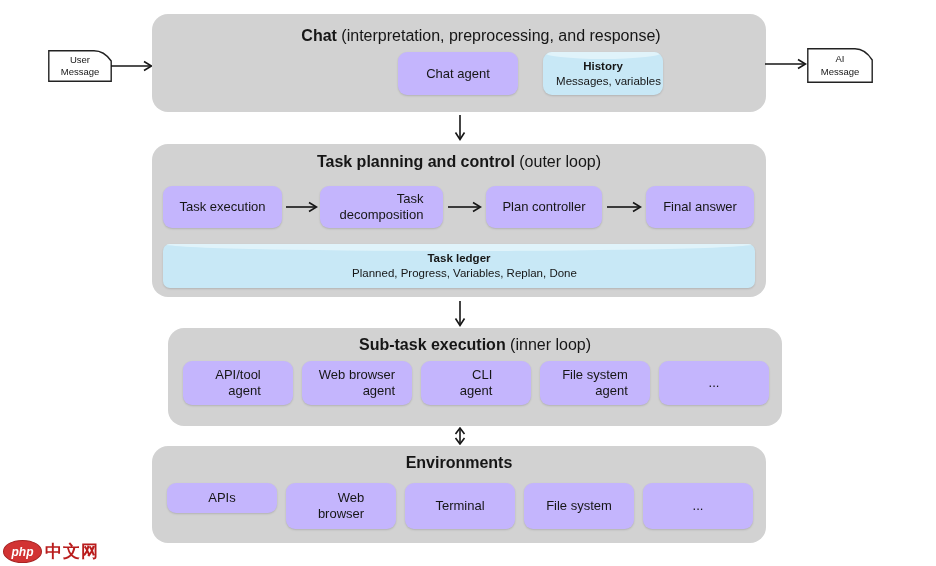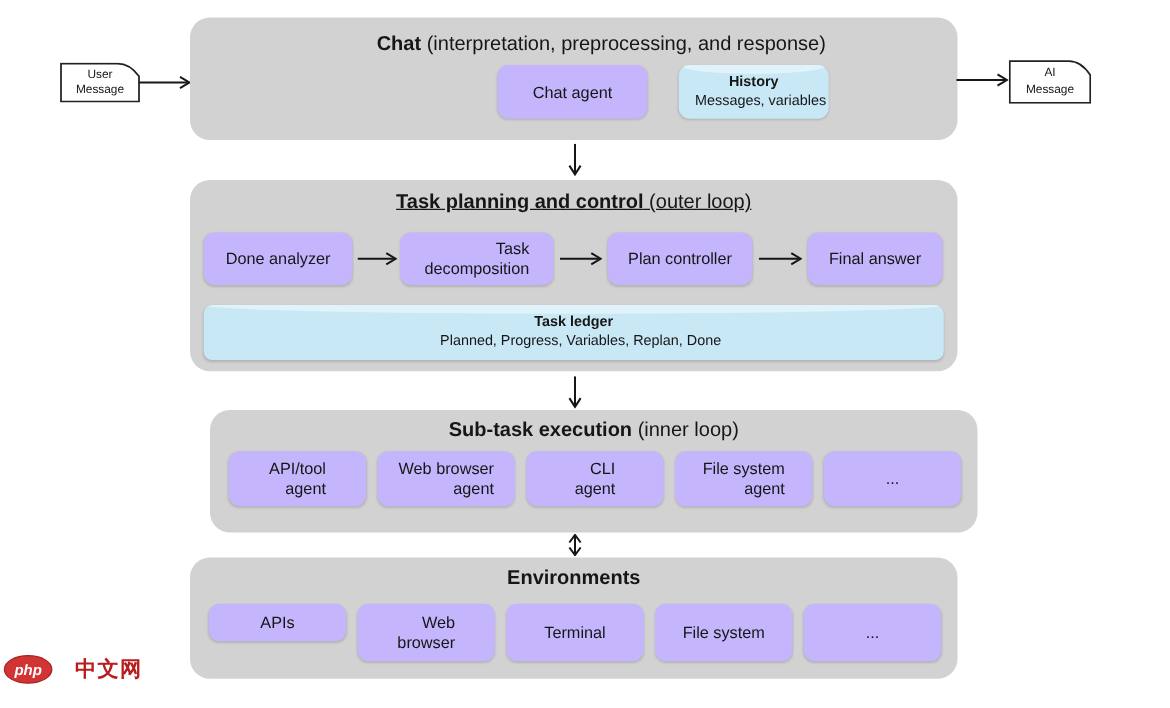--- a/index.html
+++ b/index.html
@@ -19,21 +19,21 @@
   .bluebox .t{position:relative;font-weight:700;font-size:11.5px;line-height:1.3;}
   .bluebox .s{position:relative;font-size:11.5px;line-height:1.3;padding-left:11px;}
 
   .note{position:absolute;}
   .note svg{position:absolute;left:0;top:0;}
   .note span{position:absolute;left:0;top:0;width:100%;height:100%;display:flex;align-items:center;justify-content:center;
              text-align:center;font-size:9.5px;line-height:1.3;white-space:pre-line;}
 
   .arrow{position:absolute;}
 
-  .logo{position:absolute;left:3px;top:524px;display:flex;align-items:center;gap:18px;}
+  .logo{position:absolute;left:3px;top:540px;display:flex;align-items:center;gap:3px;}
   .logo-php{display:flex;align-items:center;justify-content:center;width:37px;height:21px;background:#d23333;
             border:1px solid #a82222;border-radius:50%;color:#fff;font-weight:700;font-style:italic;font-size:12px;}
   .logo-cn{font-weight:700;font-size:17px;color:#b91c1c;letter-spacing:1px;}
 </style>
 </head>
 <body>
 
 <div class="stage">
 
   <div class="note" style="left:48px;top:50px;width:64px;height:32px;">
@@ -70,23 +70,23 @@
     <span>AI
 Message</span>
   </div>
 
   <svg class="arrow" style="left:454px;top:115px;" width="12" height="26">
     <line x1="6" y1="0" x2="6" y2="23" stroke="#161616" stroke-width="1.6"></line>
     <path d="M1.5,17.5 L6,24.5 L10.5,17.5" fill="none" stroke="#161616" stroke-width="1.6"></path>
   </svg>
 
   <div class="container" style="top:144px;height:153px;">
-    <div class="sec-title" style="top:9px;text-decoration:underline;"><b>Task planning and control</b><span> (outer loop)</span></div>
+    <div class="sec-title" style="top:9px;"><b>Task planning and control</b><span> (outer loop)</span></div>
 
-    <div class="wbox" style="left:11px;top:42px;width:119px;height:42px;">Done analyzer</div>
+    <div class="wbox" style="left:11px;top:42px;width:119px;height:42px;">Task execution</div>
     <svg class="arrow" style="left:134px;top:57px;" width="32" height="12">
       <line x1="0" y1="6" x2="29" y2="6" stroke="#161616" stroke-width="1.6"></line>
       <path d="M23,1.5 L30.5,6 L23,10.5" fill="none" stroke="#161616" stroke-width="1.6"></path>
     </svg>
     <div class="wbox" style="left:168px;top:42px;width:123px;height:42px;">Task
 decomposition</div>
     <svg class="arrow" style="left:296px;top:57px;" width="34" height="12">
       <line x1="0" y1="6" x2="31" y2="6" stroke="#161616" stroke-width="1.6"></line>
       <path d="M25,1.5 L32.5,6 L25,10.5" fill="none" stroke="#161616" stroke-width="1.6"></path>
     </svg>

